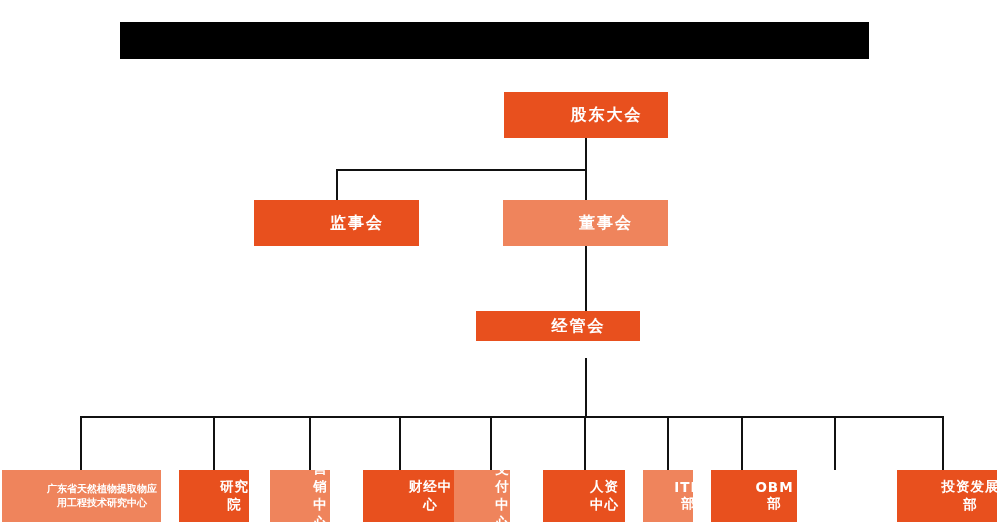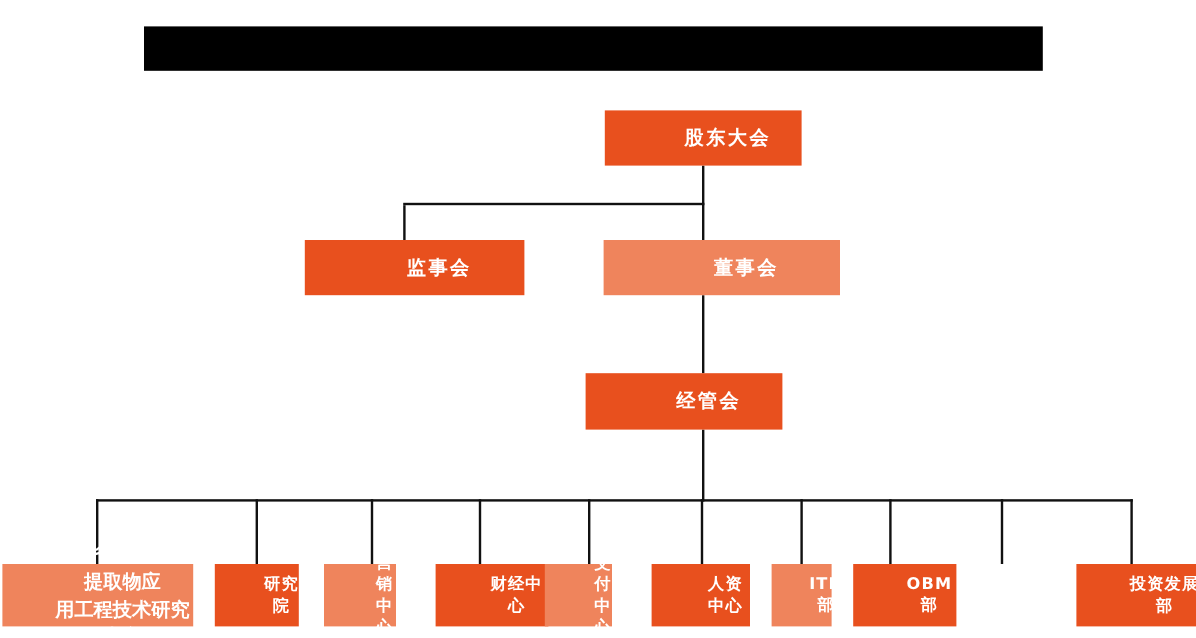--- a/index.html
+++ b/index.html
@@ -25,21 +25,21 @@
     text-align: center;
     color: var(--box-text, #ffffff);
     font-weight: 700;
     box-sizing: border-box;
     padding-left: 41px;
   }
   .dark  { background: var(--primary-orange, #E8501E); }
   .light { background: var(--light-orange, #EF845C); }
   .lvl   { height: 46px; font-size: 16px; letter-spacing: 2px; }
   .dept  { top: 470px; height: 52px; font-size: 13.5px; letter-spacing: 1px; }
-  .dept-sm { font-size: 16px; line-height: 1.45; letter-spacing: 0; }
+  .dept-sm { font-size: 10px; line-height: 1.45; letter-spacing: 0; }
   .line {
     position: absolute;
     background: var(--connector, #111111);
   }
 </style>
 </head>
 <body>
 
 <div class="stage">
 
@@ -60,28 +60,28 @@
   <div class="line" style="left:584px; top:416px; width:2px; height:54px"></div>
   <div class="line" style="left:667px; top:416px; width:2px; height:54px"></div>
   <div class="line" style="left:741px; top:416px; width:2px; height:54px"></div>
   <div class="line" style="left:834px; top:416px; width:2px; height:54px"></div>
   <div class="line" style="left:942px; top:416px; width:2px; height:54px"></div>
 
   <div class="box dark lvl" style="left:504px; top:92px; width:164px">
     <span>股东大会</span>
   </div>
 
-  <div class="box dark lvl" style="left:254px; top:200px; width:183px">
+  <div class="box dark lvl" style="left:254px; top:200px; width:165px">
     <span>监事会</span>
   </div>
-  <div class="box light lvl" style="left:503px; top:200px; width:197px">
+  <div class="box light lvl" style="left:503px; top:200px; width:165px">
     <span>董事会</span>
   </div>
 
-  <div class="box dark lvl" style="left:488px; top:311px; width:164px; height:47px">
+  <div class="box dark lvl" style="left:476px; top:311px; width:164px; height:30px">
     <span>经管会</span>
   </div>
 
   <div class="box light dept dept-sm" style="left:2px; width:159px">
     <div>
       <div>广东省天然植物提取物应</div>
       <div>用工程技术研究中心</div>
     </div>
   </div>
   <div class="box dark dept" style="left:179px; width:70px">

